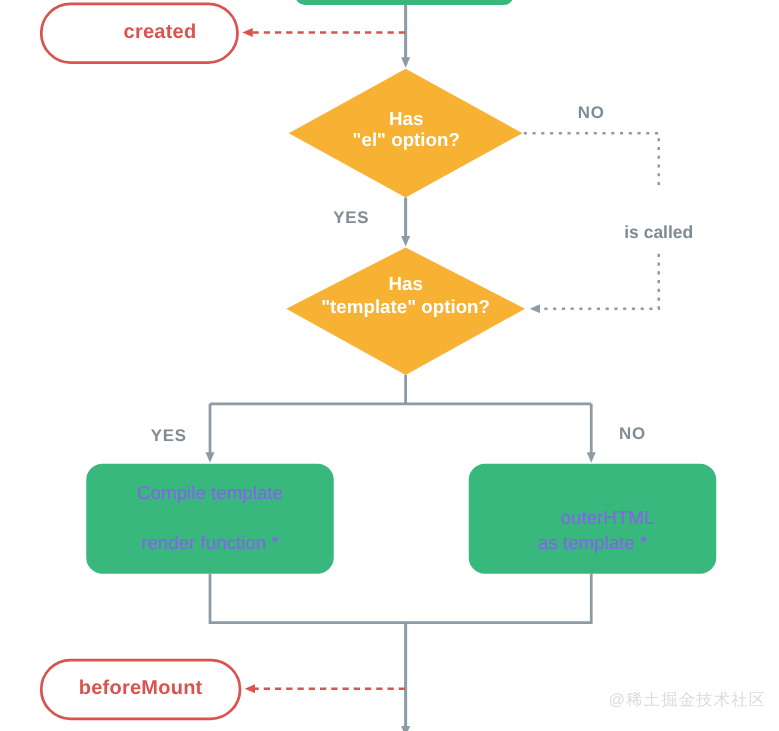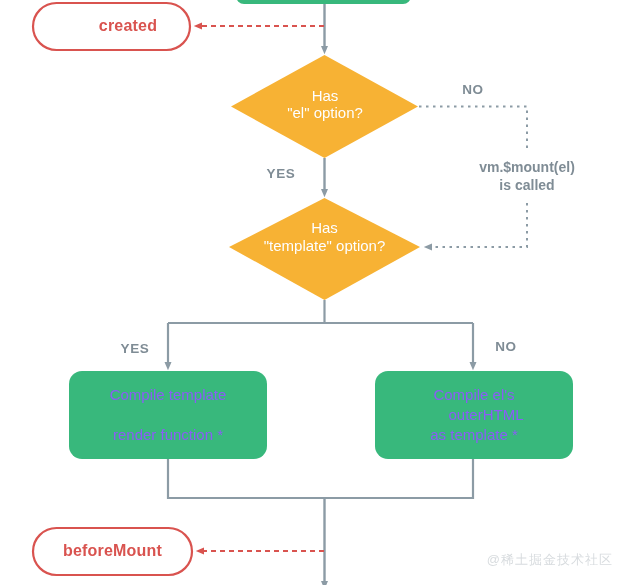--- a/index.html
+++ b/index.html
@@ -36,21 +36,21 @@
   .hook-text {
     color: #D9534F;
     font-weight: bold;
     font-size: 16px;
     letter-spacing: 0.2px;
   }
 
   .diamond-text {
     color: #ffffff;
     font-size: 15px;
-    font-weight: 400;
+    font-weight: 700;
     text-shadow: 0 0 1px rgba(0,0,0,0.05);
   }
 
   .process-text {
     color: #8b5cf6;
     font-size: 15px;
     font-weight: 400;
   }
 
   .branch-text {
@@ -143,34 +143,32 @@
 
   <div class="lbl hook-text" style="left:33px; top:17px; width:190px;">created</div>
 
   <div class="lbl diamond-text" style="left:231px; top:87px; width:188px;">Has</div>
   <div class="lbl diamond-text" style="left:231px; top:104px; width:188px;">"el" option?</div>
 
   <div class="lbl branch-text" style="left:258px; top:166px; width:46px;">YES</div>
 
   <div class="lbl branch-text" style="left:450px; top:82px; width:46px;">NO</div>
 
-  <div class="lbl note-text" style="left:437px; top:158px; width:180px;">vm.$mount(el)</div>
   <div class="lbl note-text" style="left:437px; top:176px; width:180px;">is called</div>
 
   <div class="lbl diamond-text" style="left:229px; top:219px; width:191px;">Has</div>
   <div class="lbl diamond-text" style="left:229px; top:237px; width:191px;">"template" option?</div>
 
   <div class="lbl branch-text" style="left:112px; top:341px; width:46px;">YES</div>
 
   <div class="lbl branch-text" style="left:483px; top:339px; width:46px;">NO</div>
 
   <div class="lbl process-text" style="left:69px; top:386px; width:198px;">Compile template</div>
   <div class="lbl process-text" style="left:69px; top:426px; width:198px;">render function *</div>
 
-  <div class="lbl process-text" style="left:375px; top:386px; width:198px;">Compile el's</div>
   <div class="lbl process-text" style="left:375px; top:406px; width:198px;padding-left:12px;">outerHTML</div>
   <div class="lbl process-text" style="left:375px; top:426px; width:198px;">as template *</div>
 
   <div class="lbl hook-text" style="left:33px; top:542px; width:159px;">beforeMount</div>
 
   <div class="lbl watermark-text" style="left:443px; top:552px; width:170px; text-align:right;">@稀土掘金技术社区</div>
 
 </div>
 
 </body></html>

